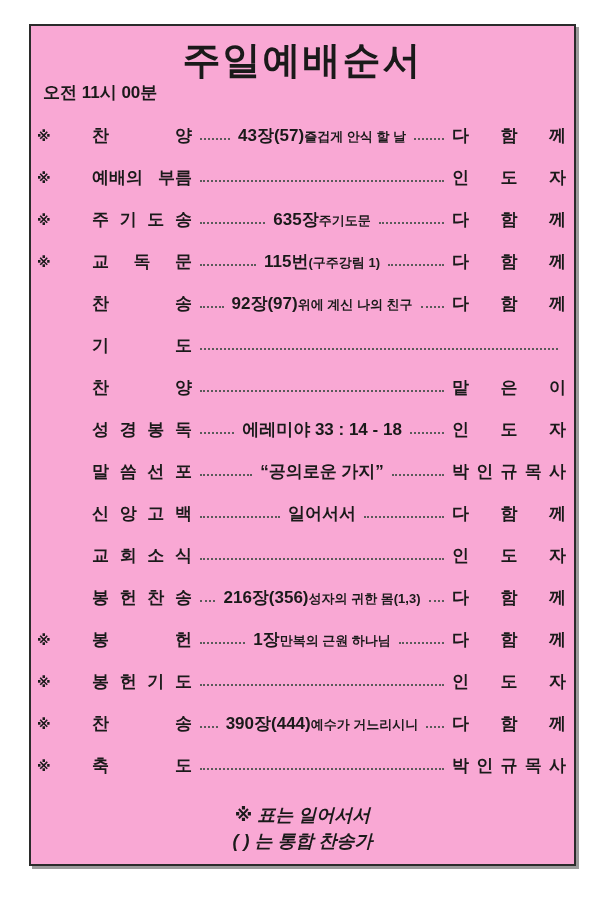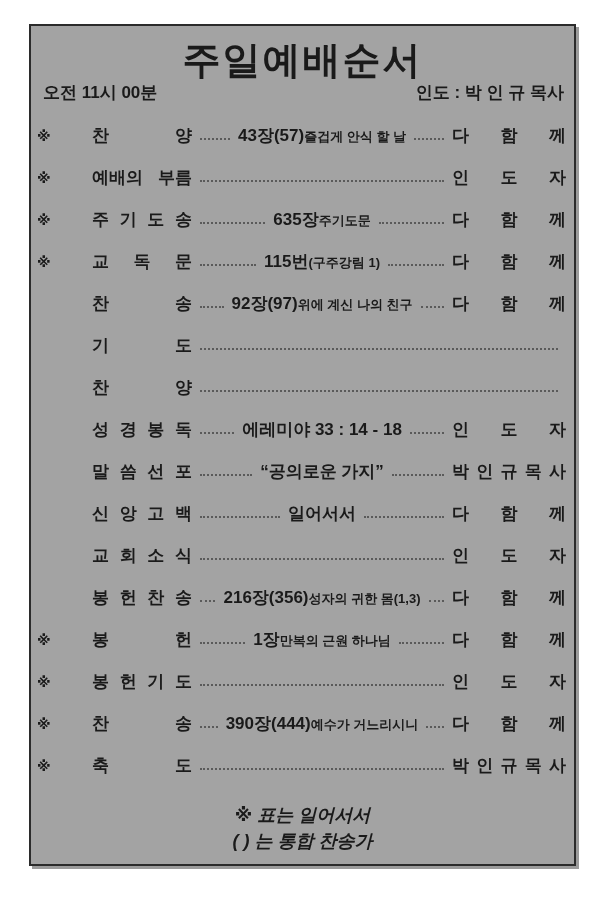--- a/index.html
+++ b/index.html
@@ -10,21 +10,21 @@
     color: #1a1a1a;
     -webkit-font-smoothing: antialiased;
   }
   .sheet {
     position: absolute;
     left: 29px; top: 24px;
     width: 547px; height: 842px;
     box-sizing: border-box;
     border: 2px solid #2b2b2b;
     box-shadow: 3px 3px 0 #9b9b9b;
-    background: #a3a3a3;
+    background: #f9a8d4;
     overflow: hidden;
   }
   .title {
     margin-top: 12px;
     text-align: center;
     font-size: 38px;
     font-weight: bold;
     letter-spacing: 2px;
     line-height: 44px;
   }
@@ -96,21 +96,20 @@
   }
 </style>
 </head>
 <body>
 
 <div class="sheet">
   <div class="title">주일예배순서</div>
 
   <div class="header-row">
     <span>오전 11시 00분</span>
-    <span>인도 : 박 인 규 목사</span>
   </div>
 
   <div class="rows">
 
     <div class="row">
       <span class="star">※</span>
       <span class="label">찬 양</span>
       <span class="leader"></span>
       <span class="center">
         <span class="center-main">43장(57)</span>
@@ -166,20 +165,21 @@
     <div class="row">
       <span class="star"></span>
       <span class="label">기 도</span>
       <span class="leader"></span>
     </div>
 
     <div class="row">
       <span class="star"></span>
       <span class="label">찬 양</span>
       <span class="leader"></span>
+      <span class="performer">맡 은 이</span>
     </div>
 
     <div class="row">
       <span class="star"></span>
       <span class="label">성 경 봉 독</span>
       <span class="leader"></span>
       <span class="center">
         <span class="center-main">에레미야 33 : 14 - 18</span>
       </span>
       <span class="leader"></span>

